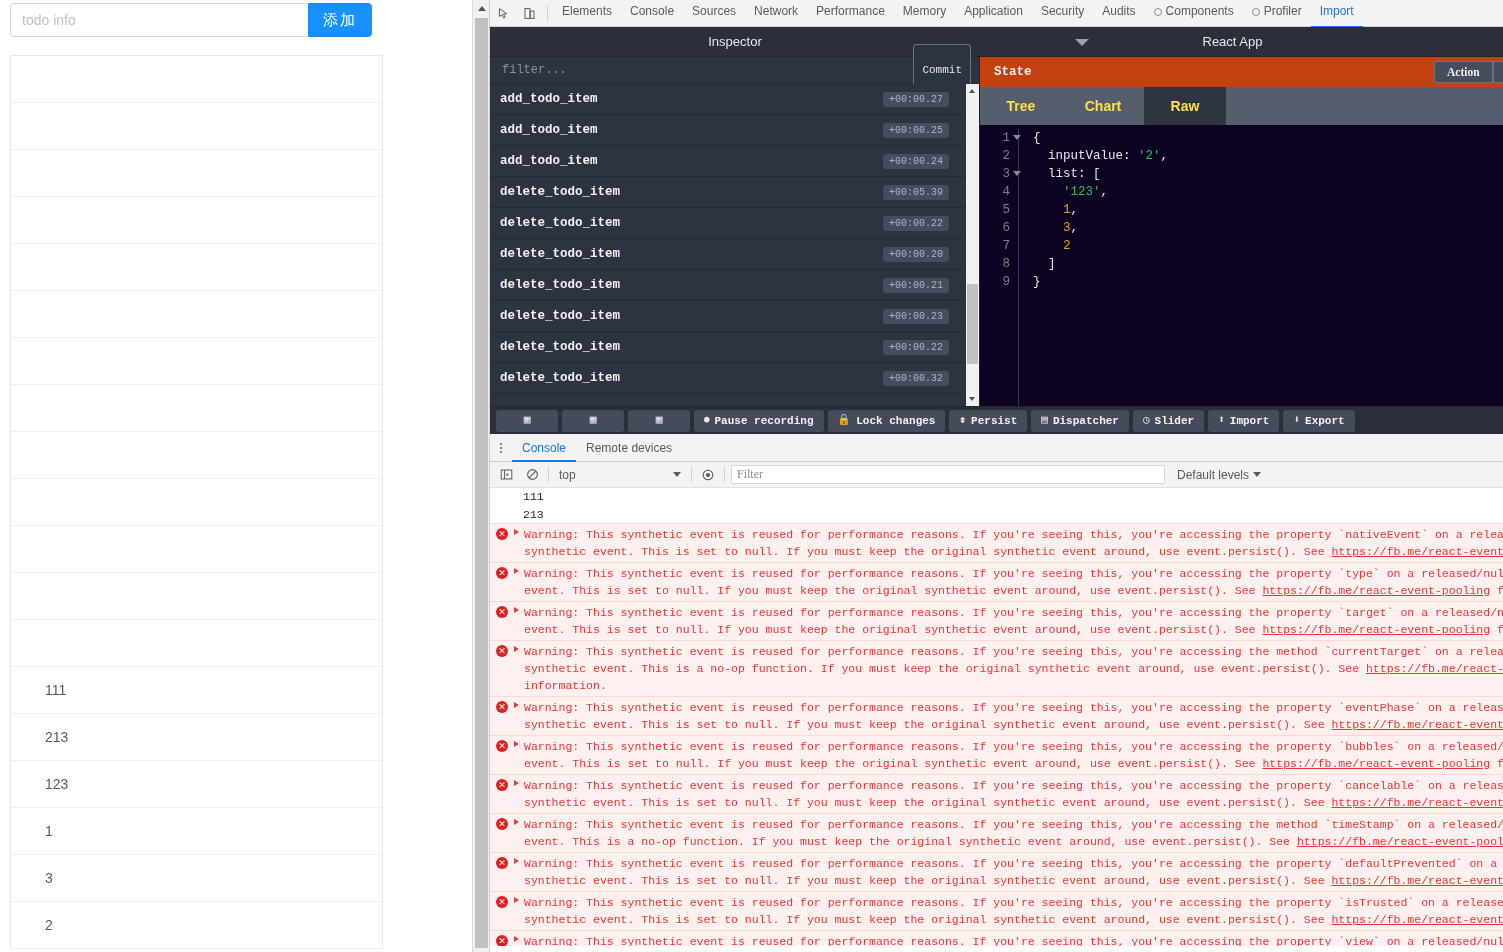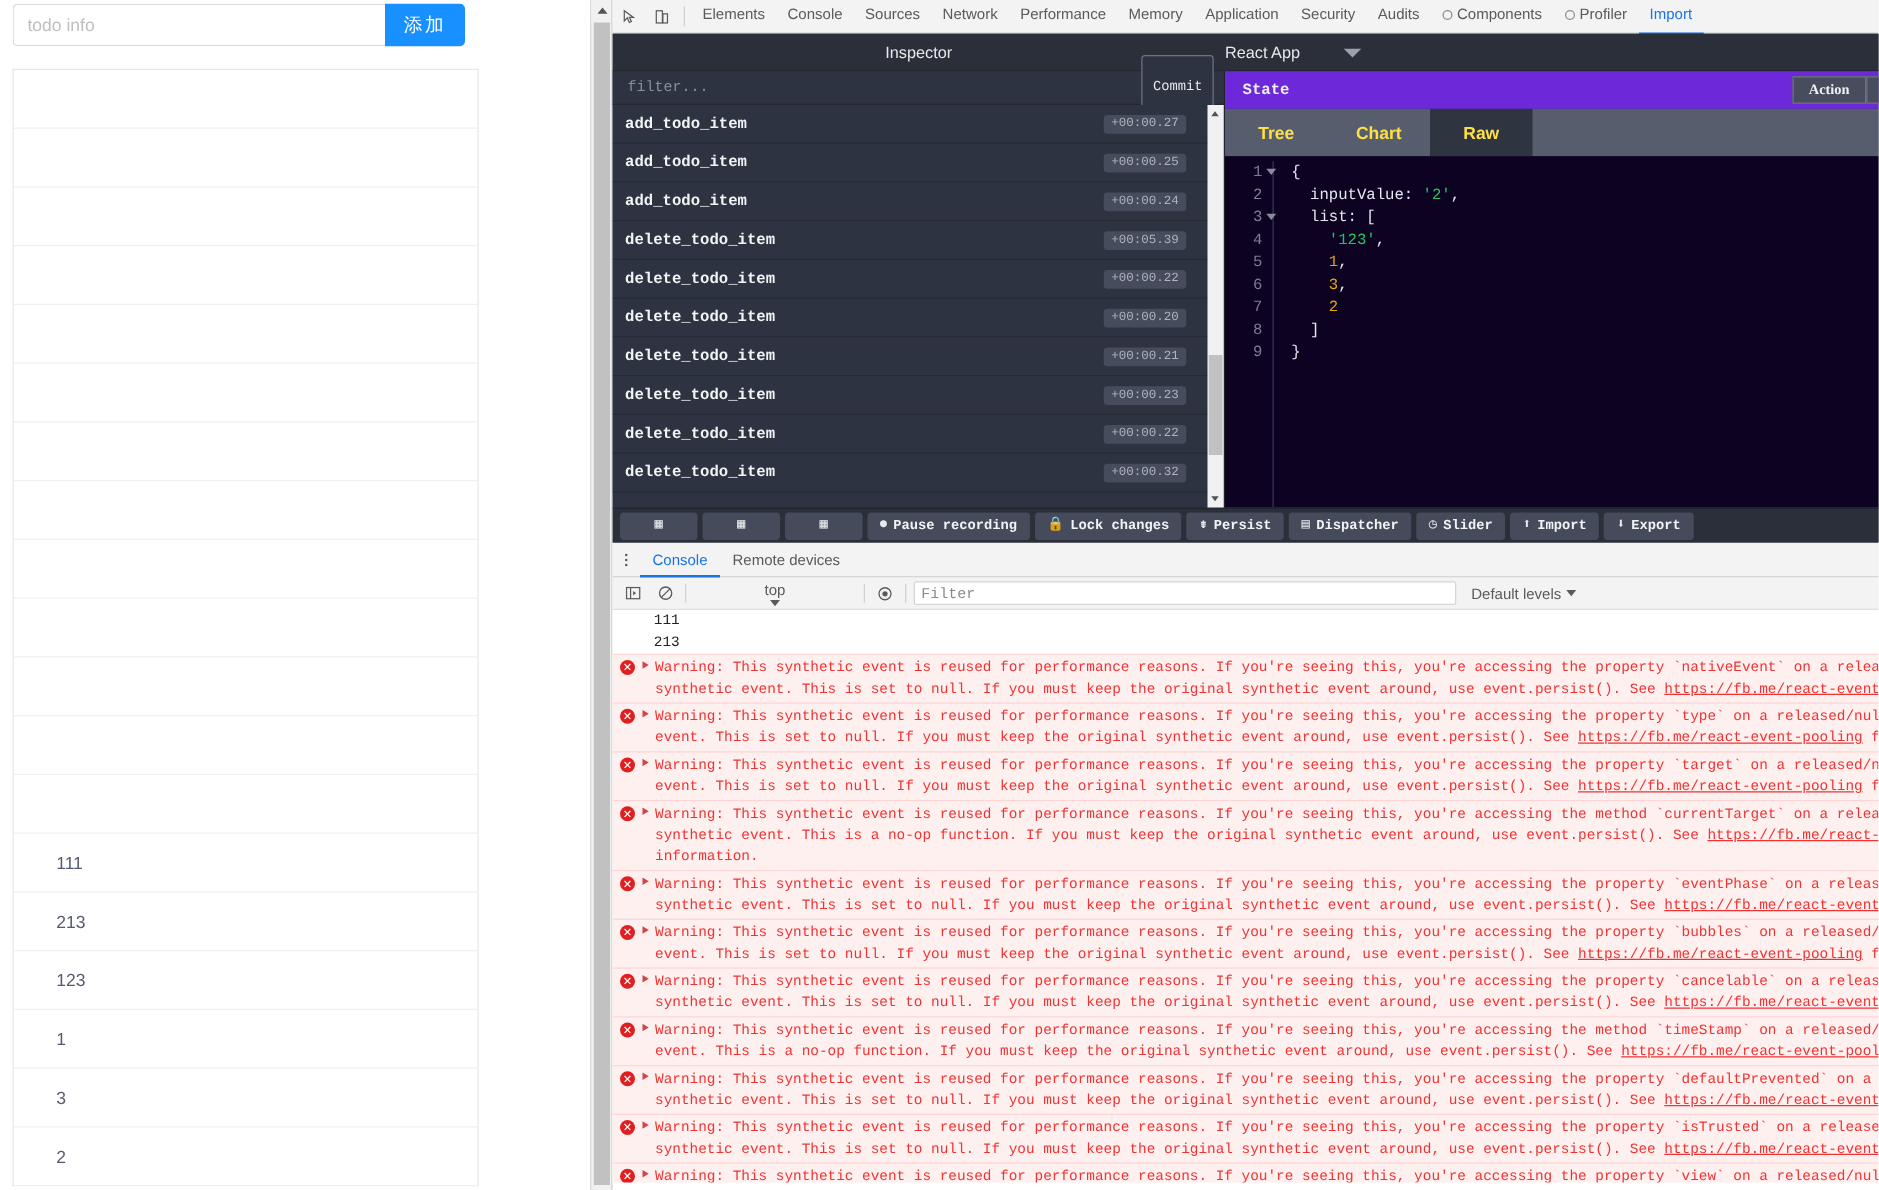--- a/index.html
+++ b/index.html
@@ -117,21 +117,21 @@
   .redux-title-left {
     width: 490px; text-align: center; font-weight: 400;
   }
   .redux-title-caret {
     position: absolute; left: 585px; top: 12px;
     width: 0; height: 0;
     border-left: 7px solid transparent; border-right: 7px solid transparent;
     border-top: 7px solid #9aa0ad;
   }
   .redux-title-right {
-    flex: 1; text-align: left; padding-right: 18px; font-size: 13px;
+    flex: 1; text-align: center; padding-right: 18px; font-size: 13px;
   }
   .redux-body { flex: 1; display: flex; min-height: 0; }
 
   
   .action-col {
     width: 490px; display: flex; flex-direction: column;
     background: #2d3340; border-right: 1px solid #20242e;
     position: relative;
   }
   .filter-bar {
@@ -185,21 +185,21 @@
     border-top: 4px solid #50535a;
   }
   .action-sb .thumb {
     position: absolute; left: 1px; top: 200px; width: 11px; height: 80px;
     background: #c1c1c1;
   }
 
   
   .state-col { flex: 1; display: flex; flex-direction: column; min-width: 0; }
   .state-head {
-    height: 30px; background: #6d28d9;
+    height: 30px; background: #c2410c;
     display: flex; align-items: center; justify-content: space-between;
     padding: 0 0 0 14px; position: relative;
   }
   .state-label {
     color: #eceef2; font-size: 12.5px; font-weight: bold;
     font-family: "Liberation Mono", monospace;
   }
   .state-togglegroup { display: flex; position: absolute; right: -22px; top: 4px; }
   .state-toggle {
     background: #474d5c; color: #f0f1f4;
@@ -266,28 +266,28 @@
   .drawer-tab.active { color: #1a73e8; box-shadow: inset 0 -2px 0 #1a73e8; }
   .console-toolbar {
     height: 26px; background: #f3f3f3; border-bottom: 1px solid #e0e0e0;
     display: flex; align-items: center; gap: 6px; padding: 0 6px;
     font-size: 12px; color: #5a5a5a;
   }
   .ct-icon { width: 20px; height: 20px; display: flex; align-items: center; justify-content: center; cursor: pointer; }
   .ct-vsep { width: 1px; height: 15px; background: #d0d0d0; }
   .ctx-select {
     width: 130px; height: 20px; display: flex; align-items: center;
-    justify-content: space-between; padding: 0 4px; cursor: pointer; flex-direction: column;
+    justify-content: space-between; padding: 0 4px; cursor: pointer;
   }
   .ctx-select .cv { font-size: 12px; }
   .caret-dn { width: 0; height: 0; border-left: 4px solid transparent; border-right: 4px solid transparent; border-top: 5px solid #5a5a5a; }
   .filter-input {
     flex: 1; height: 19px; border: 1px solid #d6d6d6; border-radius: 2px;
     background: #fff; padding: 0 5px; font-size: 12px; color: #333; outline: none;
-    font-family: Liberation Mono, monospace; max-width: 434px;
+    font-family: Liberation Serif, serif; max-width: 434px;
   }
   .filter-input::placeholder { color: #8a8a8a; }
   .levels { display: flex; align-items: center; gap: 4px; cursor: pointer; padding-left: 6px; }
 
   .console-body {
     height: 458px; overflow: hidden; background: #fff;
     font-family: "Liberation Mono", monospace; font-size: 11.5px;
   }
   .log-plain {
     padding: 1px 0 1px 33px; color: #222; line-height: 16px;

